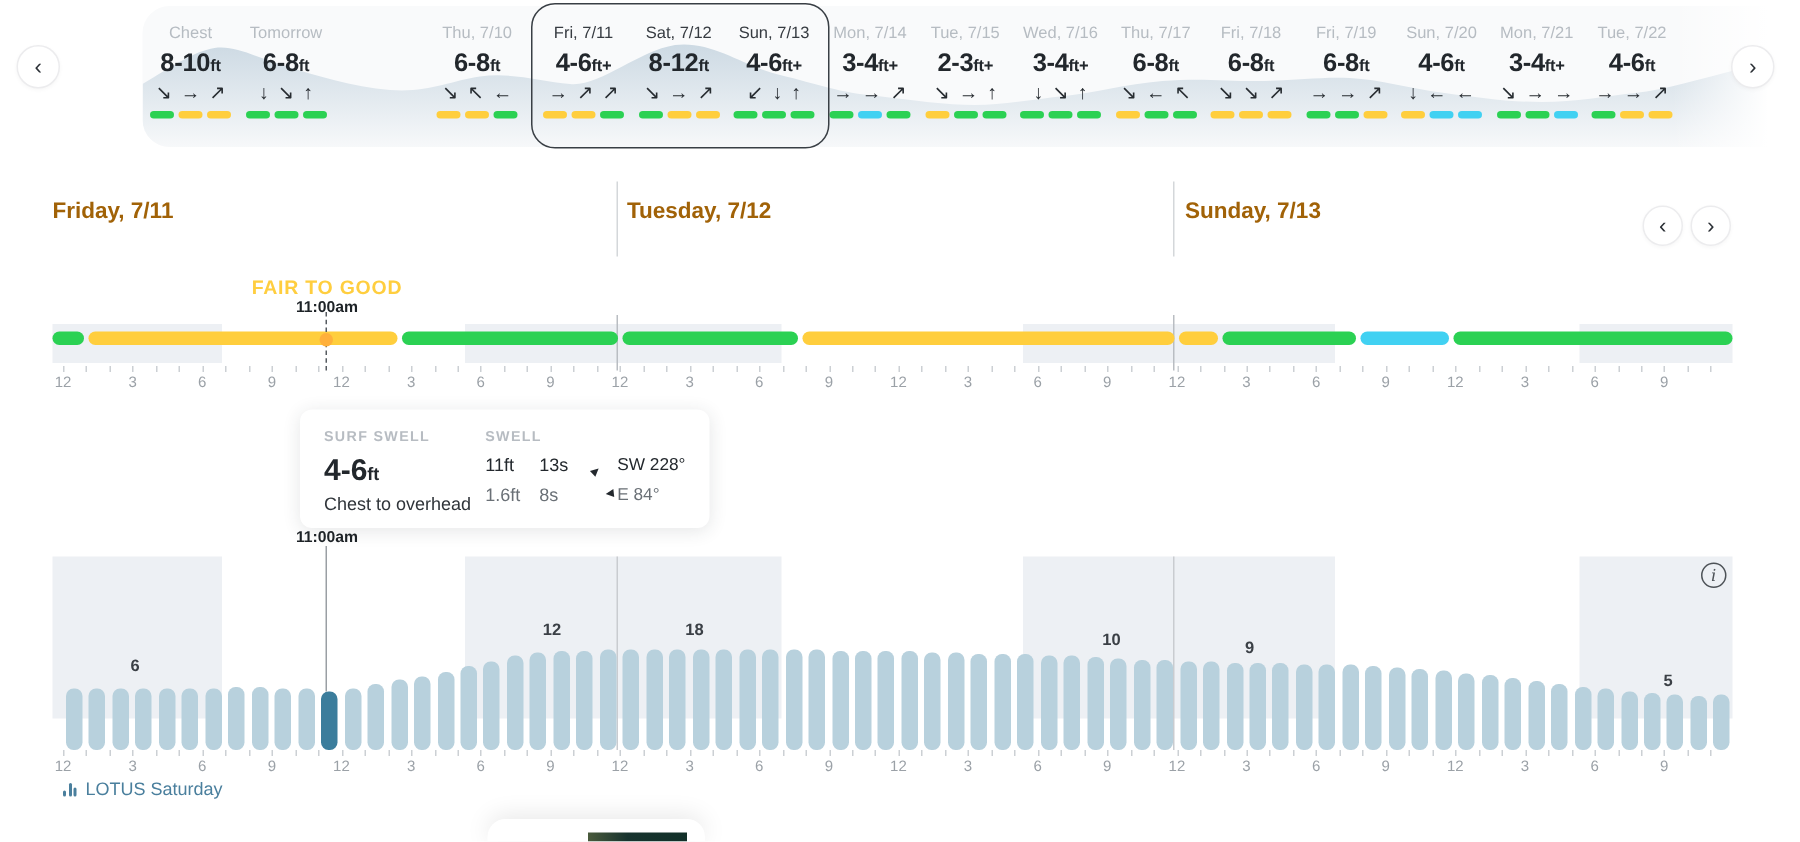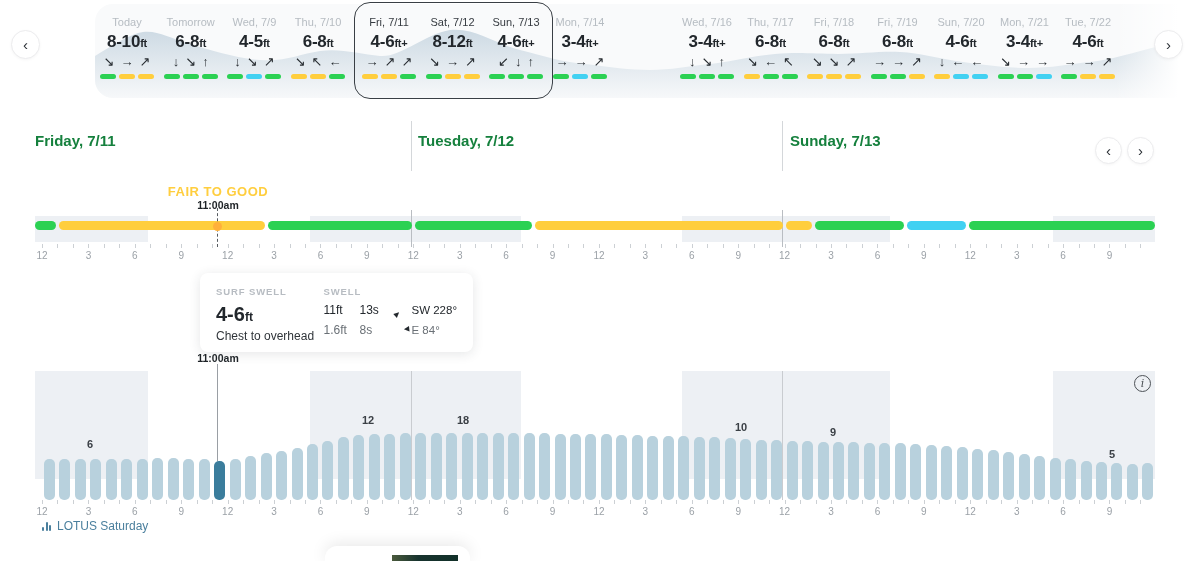--- a/index.html
+++ b/index.html
@@ -17,21 +17,21 @@
   .d-height{font-size:17px;font-weight:bold;color:#22272c;margin-top:4px;letter-spacing:-.2px;white-space:nowrap;}
   .d-unit{font-size:11px;font-weight:bold;}
   .d-arrows{font-size:13px;color:#272c31;margin-top:2px;white-space:nowrap;}
   .d-arrows .arr{display:inline-block;margin:0 3px;}
   .d-pills{margin-top:5px;display:flex;justify-content:center;gap:3px;}
   .pill{width:16px;height:5px;border-radius:2.5px;display:inline-block;}
   .select-box{position:absolute;left:354px;top:2px;width:197px;height:95px;border:1.5px solid #393f45;border-radius:16px;}
   .fade-right{position:absolute;left:1115px;top:4px;width:85px;height:94px;background:linear-gradient(to right,rgba(255,255,255,0),#fff 75%);}
 
   
-  .day-head{position:absolute;top:132px;font-size:15px;font-weight:bold;color:#15803d;}
+  .day-head{position:absolute;top:132px;font-size:15px;font-weight:bold;color:#a16207;}
   .head-divider{position:absolute;top:121px;width:1px;height:50px;background:#d4d7da;}
 
   
   .rating-label{position:absolute;top:184px;transform:translateX(-50%);font-size:13px;font-weight:bold;letter-spacing:.5px;}
   .marker-time{position:absolute;transform:translateX(-50%);font-size:10.5px;font-weight:bold;color:#1e2327;}
   .night-tl{position:absolute;top:216px;height:26px;}
   .night-ch{position:absolute;top:371px;height:108px;}
   .night{background:#edf0f4;}
   .tl-seg{position:absolute;top:221px;height:9px;border-radius:4.5px;}
   .tl-divider{position:absolute;top:210px;height:37px;width:1px;background:#b9bdc2;}
@@ -79,49 +79,39 @@
           <stop offset="0" stop-color="#b2c6d5" stop-opacity="0.62"></stop>
           <stop offset="0.55" stop-color="#b2c6d5" stop-opacity="0.30"></stop>
           <stop offset="1" stop-color="#b2c6d5" stop-opacity="0.03"></stop>
         </linearGradient>
       </defs>
       <path fill="url(#sg)" d="M0,52 C20,40 35,30 48,28 C62,26 75,34 95,40 C115,46 140,54 165,56 C190,58 205,50 225,47 C245,44 265,50 285,52 C305,54 330,30 355,26 C380,23 400,40 425,46 C450,52 465,58 490,60 C515,63 535,66 555,66 C575,66 595,62 615,60 C635,58 655,52 680,50 C705,48 720,50 743,50 C766,50 785,47 805,48 C825,49 845,55 868,58 C890,61 910,64 933,64 C956,64 975,60 995,58 C1015,56 1040,48 1065,42 C1085,37 1095,37 1105,36 L1105,94 L0,94 Z"></path>
     </svg>
   </div>
   <div id="days-row">
       <div class="day" style="left: 92px;">
-        <div class="d-date">Today</div>
+        <div class="d-date">Chest</div>
         <div class="d-height">8-10<span class="d-unit">ft</span></div>
         <div class="d-arrows"><span class="arr">↘</span><span class="arr">→</span><span class="arr">↗</span></div>
         <div class="d-pills">
           <span class="pill" style="background: rgb(43, 209, 83);"></span>
           <span class="pill" style="background: rgb(255, 206, 61);"></span>
           <span class="pill" style="background: rgb(255, 206, 61);"></span>
         </div>
       </div>
       <div class="day" style="left: 155.7px;">
         <div class="d-date">Tomorrow</div>
         <div class="d-height">6-8<span class="d-unit">ft</span></div>
         <div class="d-arrows"><span class="arr">↓</span><span class="arr">↘</span><span class="arr">↑</span></div>
         <div class="d-pills">
           <span class="pill" style="background: rgb(43, 209, 83);"></span>
           <span class="pill" style="background: rgb(43, 209, 83);"></span>
           <span class="pill" style="background: rgb(43, 209, 83);"></span>
         </div>
       </div>
-      <div class="day" style="left: 219.4px;">
-        <div class="d-date">Wed, 7/9</div>
-        <div class="d-height">4-5<span class="d-unit">ft</span></div>
-        <div class="d-arrows"><span class="arr">↓</span><span class="arr">↘</span><span class="arr">↗</span></div>
-        <div class="d-pills">
-          <span class="pill" style="background: rgb(43, 209, 83);"></span>
-          <span class="pill" style="background: rgb(65, 209, 242);"></span>
-          <span class="pill" style="background: rgb(43, 209, 83);"></span>
-        </div>
-      </div>
       <div class="day" style="left: 283.1px;">
         <div class="d-date">Thu, 7/10</div>
         <div class="d-height">6-8<span class="d-unit">ft</span></div>
         <div class="d-arrows"><span class="arr">↘</span><span class="arr">↖</span><span class="arr">←</span></div>
         <div class="d-pills">
           <span class="pill" style="background: rgb(255, 206, 61);"></span>
           <span class="pill" style="background: rgb(255, 206, 61);"></span>
           <span class="pill" style="background: rgb(43, 209, 83);"></span>
         </div>
       </div>
@@ -155,20 +145,30 @@
           <span class="pill" style="background: rgb(43, 209, 83);"></span>
         </div>
       </div>
       <div class="day" style="left: 545px;">
         <div class="d-date">Mon, 7/14</div>
         <div class="d-height">3-4<span class="d-unit">ft+</span></div>
         <div class="d-arrows"><span class="arr">→</span><span class="arr">→</span><span class="arr">↗</span></div>
         <div class="d-pills">
           <span class="pill" style="background: rgb(43, 209, 83);"></span>
           <span class="pill" style="background: rgb(65, 209, 242);"></span>
+          <span class="pill" style="background: rgb(43, 209, 83);"></span>
+        </div>
+      </div>
+      <div class="day" style="left: 608.5px;">
+        <div class="d-date">Tue, 7/15</div>
+        <div class="d-height">2-3<span class="d-unit">ft+</span></div>
+        <div class="d-arrows"><span class="arr">↘</span><span class="arr">→</span><span class="arr">↑</span></div>
+        <div class="d-pills">
+          <span class="pill" style="background: rgb(255, 206, 61);"></span>
+          <span class="pill" style="background: rgb(43, 209, 83);"></span>
           <span class="pill" style="background: rgb(43, 209, 83);"></span>
         </div>
       </div>
       <div class="day" style="left: 672px;">
         <div class="d-date">Wed, 7/16</div>
         <div class="d-height">3-4<span class="d-unit">ft+</span></div>
         <div class="d-arrows"><span class="arr">↓</span><span class="arr">↘</span><span class="arr">↑</span></div>
         <div class="d-pills">
           <span class="pill" style="background: rgb(43, 209, 83);"></span>
           <span class="pill" style="background: rgb(43, 209, 83);"></span>

